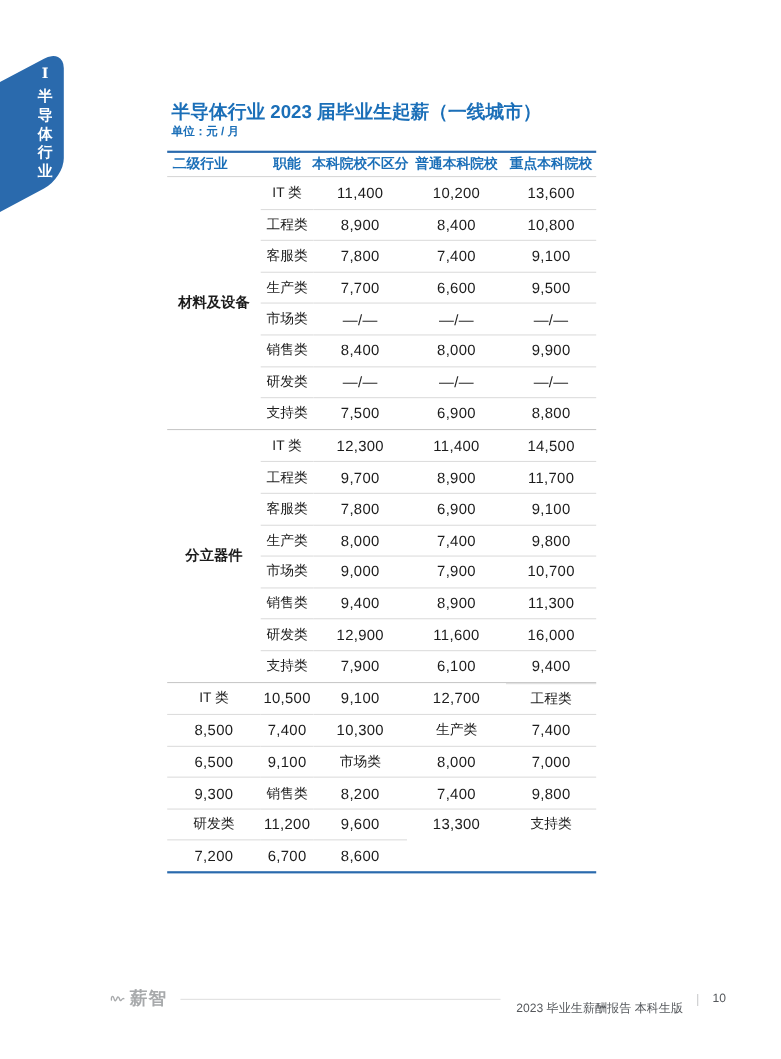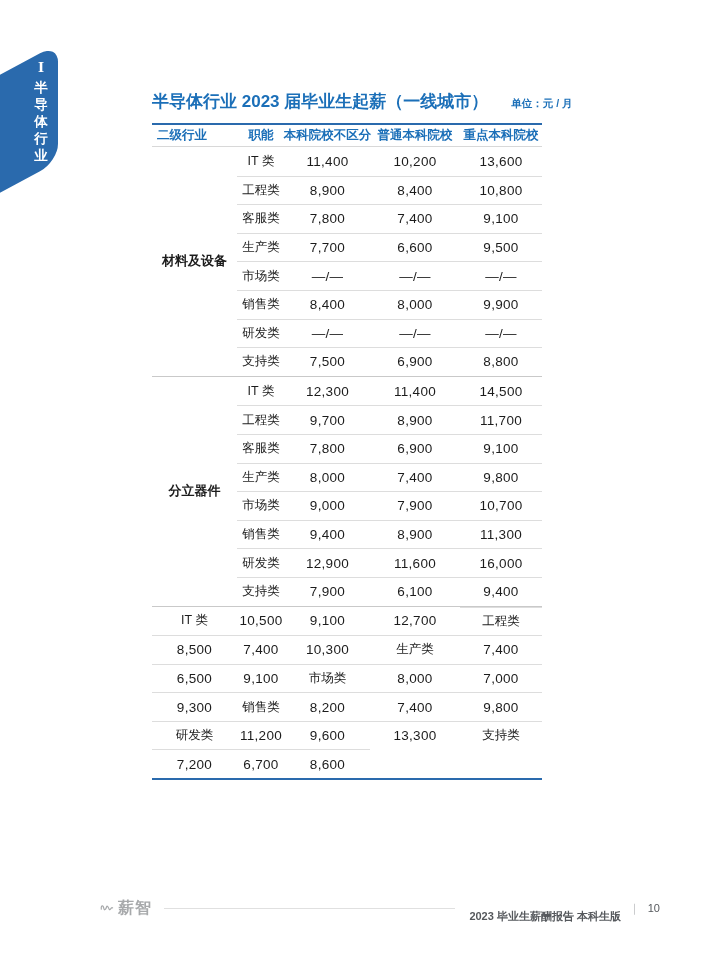--- a/index.html
+++ b/index.html
@@ -37,29 +37,29 @@
   .tab-numeral{
     font-family:"DejaVu Serif","Liberation Serif",serif;
     font-size:13px;font-weight:700;line-height:14px;margin-bottom:4px;
   }
   .tab-label{display:flex;flex-direction:column;align-items:center;}
   .tab-label span{
     font-size:13.5px;font-weight:700;line-height:17px;
   }
   
   .content{position:absolute;left:152px;top:91px;width:390px;}
-  .title-row{display:flex;align-items:baseline;margin-bottom:10px;}
+  .title-row{display:flex;align-items:baseline;margin-bottom:10px;flex-direction:column;}
   .page-title{
     color:var(--accent-blue);
     font-size:17px;line-height:22px;font-weight:700;
     white-space:nowrap;
   }
   .unit-label{
     color:var(--accent-blue);
-    font-size:10.5px;font-weight:700;margin-left:23px;white-space:nowrap;
+    font-size:10.5px;font-weight:700;margin-left:4px;white-space:nowrap;
   }
   .salary-table{
     border-top:2px solid var(--tab-blue);
     border-bottom:2px solid var(--tab-blue);
   }
   .thead{
     display:grid;
     grid-template-columns:85px 48px 85px 90px 82px;
     height:22px;align-items:center;
     border-bottom:1px solid var(--header-line);
@@ -86,21 +86,21 @@
   .cell.bt{border-top:1px solid var(--row-line);}
   
   .footer{
     position:absolute;left:100px;right:50px;top:899px;height:18px;
     display:flex;align-items:center;
   }
   .footer-logo{display:flex;align-items:center;}
   .logo-icon{display:flex;align-items:center;margin-right:4px;}
   .logo-text{font-size:16px;font-weight:700;color:var(--logo-gray);letter-spacing:1px;}
   .footer-line{flex:1;height:1px;background:var(--footer-line);margin:0 14px 0 12px;}
-  .footer-report{font-size:11px;font-weight:700;color:var(--footer-gray);white-space:nowrap;margin-top:16px;}
+  .footer-report{font-size:11px;font-weight:400;color:var(--footer-gray);white-space:nowrap;margin-top:16px;}
   .footer-sep{font-size:11px;color:#b5b7b9;margin:0 8px;}
   .footer-page{font-size:11px;font-weight:400;color:var(--footer-gray);}
 </style>
 </head>
 <body>
 
 <div class="tab-shape"></div>
 <div class="tab-text">
   <div class="tab-numeral">I</div>
   <div class="tab-label">

